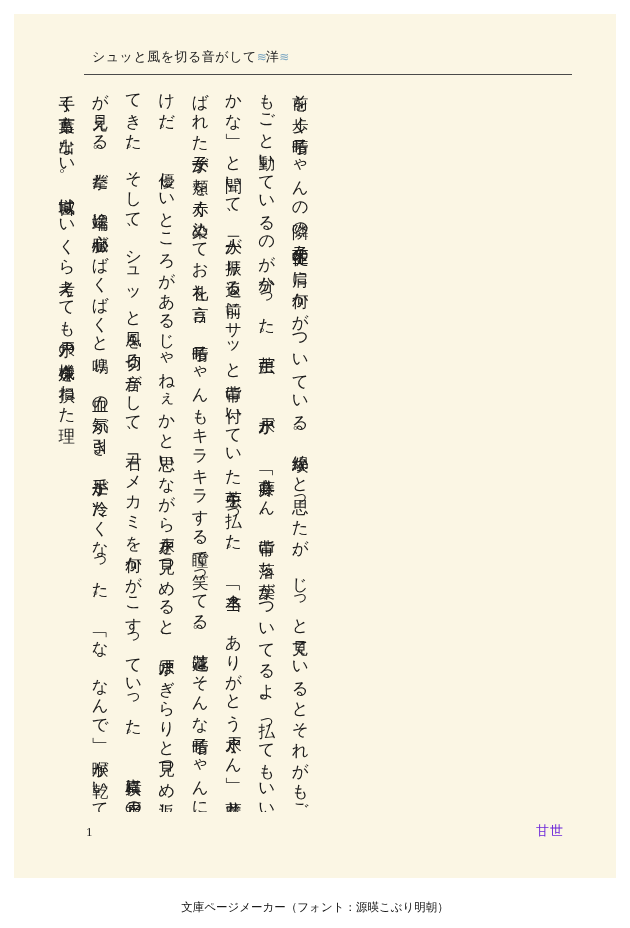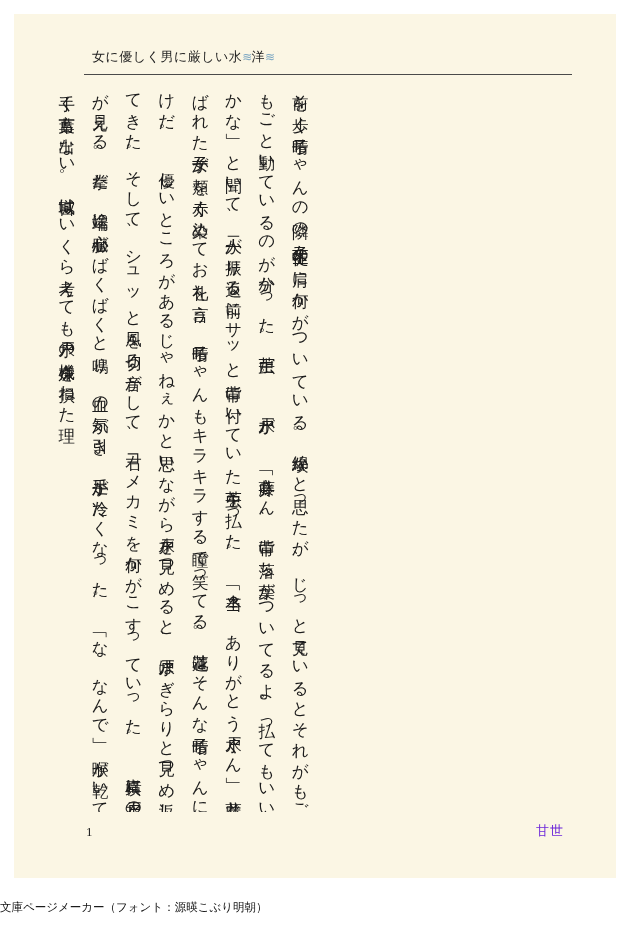--- a/index.html
+++ b/index.html
@@ -86,34 +86,34 @@
     bottom: 18px;
     font-size: 13px;
     color: #6d28d9;
     letter-spacing: 1px;
   }
   .caption {
     position: absolute;
     left: 0;
     right: 0;
     top: 900px;
-    text-align: left;
+    text-align: center;
     font-size: 11.5px;
     color: #111;
     font-family: "Liberation Sans", sans-serif;
   }
 </style>
 </head>
 <body>
 
 <div class="page">
   <div class="page-inner">
 
     <div class="header-line">
-      <span>女に優しく男に厳しい水</span><span class="deco">≋</span><span>洋</span><span class="deco">≋</span>
+      <span>シュッと風を切る音がして</span><span class="deco">≋</span><span>洋</span><span class="deco">≋</span>
     </div>
     <div class="header-rule"></div>
 
     <div class="body-area">
       <div class="vtext">前を歩く晴子ちゃんの隣の女子生徒の肩に何かがついている。綿埃かと思ったが、じっと見ているとそれがもごもごと動いているのが分かった。芋虫だ。
 水戸が、
 「藤井さん、背中に落ち葉がついてるよ。払ってもいいかな」
 と聞いて、二人が振り返る前にサッと背中に付いていた芋虫を払った。
 「本当？ ありがとう水戸くん」
 藤井と呼ばれた女子が頬を赤く染めてお礼を言う。晴子ちゃんもキラキラする瞳で笑ってる。花道はそんな晴子ちゃんに釘付けだ。

